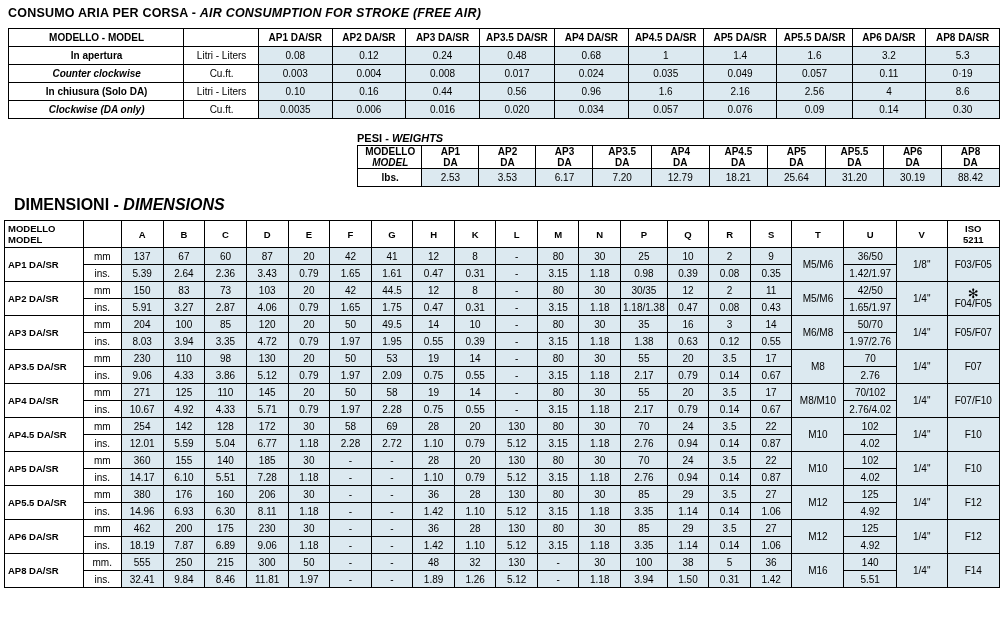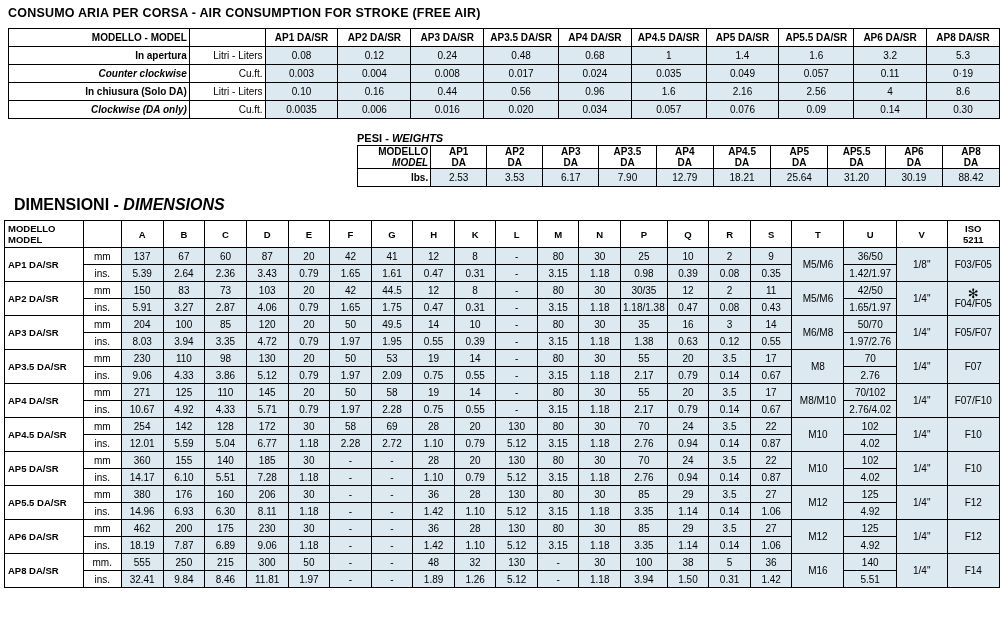--- a/index.html
+++ b/index.html
@@ -16,29 +16,29 @@
   td,th{
     border:1px solid #000;
     text-align:center;
     vertical-align:middle;
     font-size:10px;
     padding:0 2px;
     white-space:nowrap;
   }
   .hdr{font-weight:bold;font-size:10px;}
   .blue{background:#dce9f0;}
-  .lbl-left{text-align:right;padding-left:12px;}
+  .lbl-left{text-align:center;padding-left:3px;}
   .ital{font-style:italic;}
   .bold{font-weight:bold;}
 
   
   .sect-title{
     font-size:12.5px;font-weight:bold;letter-spacing:.2px;
   }
-  .sect-title .it{font-weight:bold;}
+  .sect-title .it{font-style:italic;font-weight:bold;}
 
   
   #consumo-title{position:absolute;left:8px;top:6px;}
   #consumo-table{position:absolute;left:8px;top:28px;}
   #consumo-table td{height:17px;}
   #consumo-table .modelcell{width:184px;}
   #consumo-table .unitcell{width:74px;}
   #consumo-table .datacell{width:72px;}
 
   
@@ -210,21 +210,21 @@
           <div>DA</div>
         </td>
       </tr>
     </thead>
     <tbody>
       <tr>
         <td class="lbl-left bold">lbs.</td>
         <td class="blue">2.53</td>
         <td class="blue">3.53</td>
         <td class="blue">6.17</td>
-        <td class="blue">7.90</td>
+        <td class="blue">7.20</td>
         <td class="blue">12.79</td>
         <td class="blue">18.21</td>
         <td class="blue">25.64</td>
         <td class="blue">31.20</td>
         <td class="blue">30.19</td>
         <td class="blue">88.42</td>
       </tr>
     </tbody>
   </table>
 

